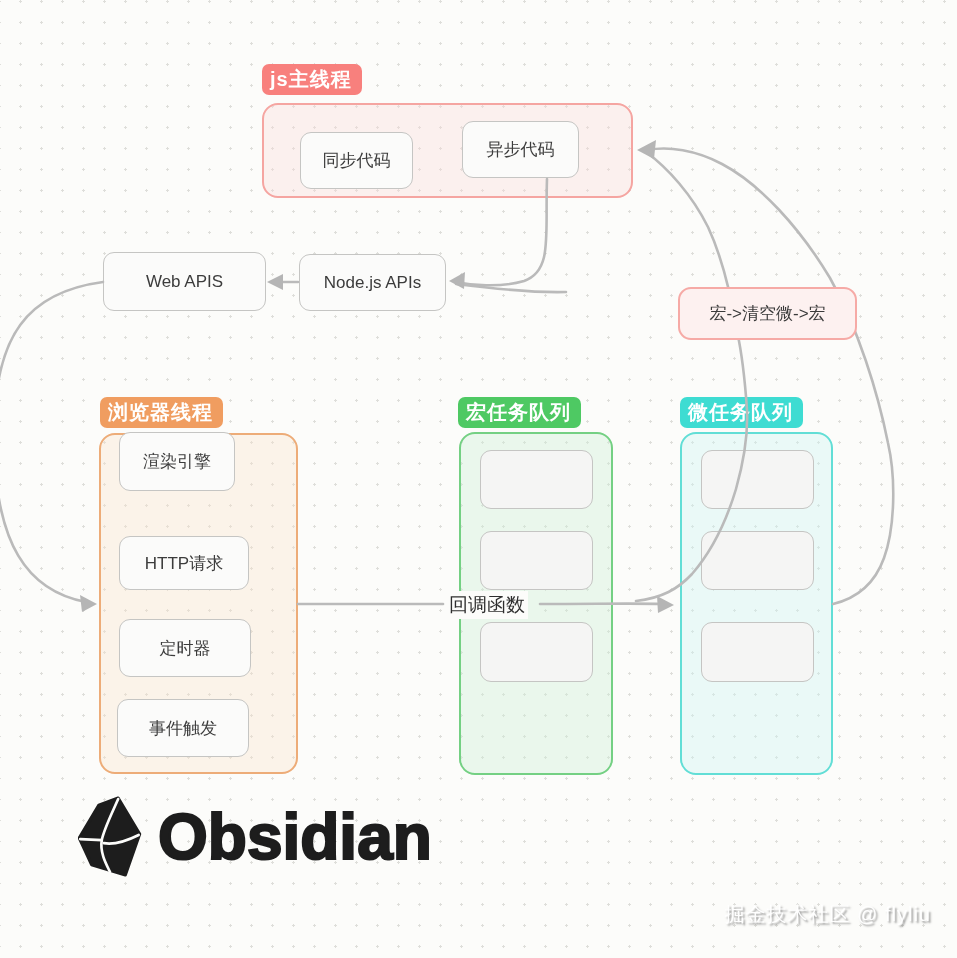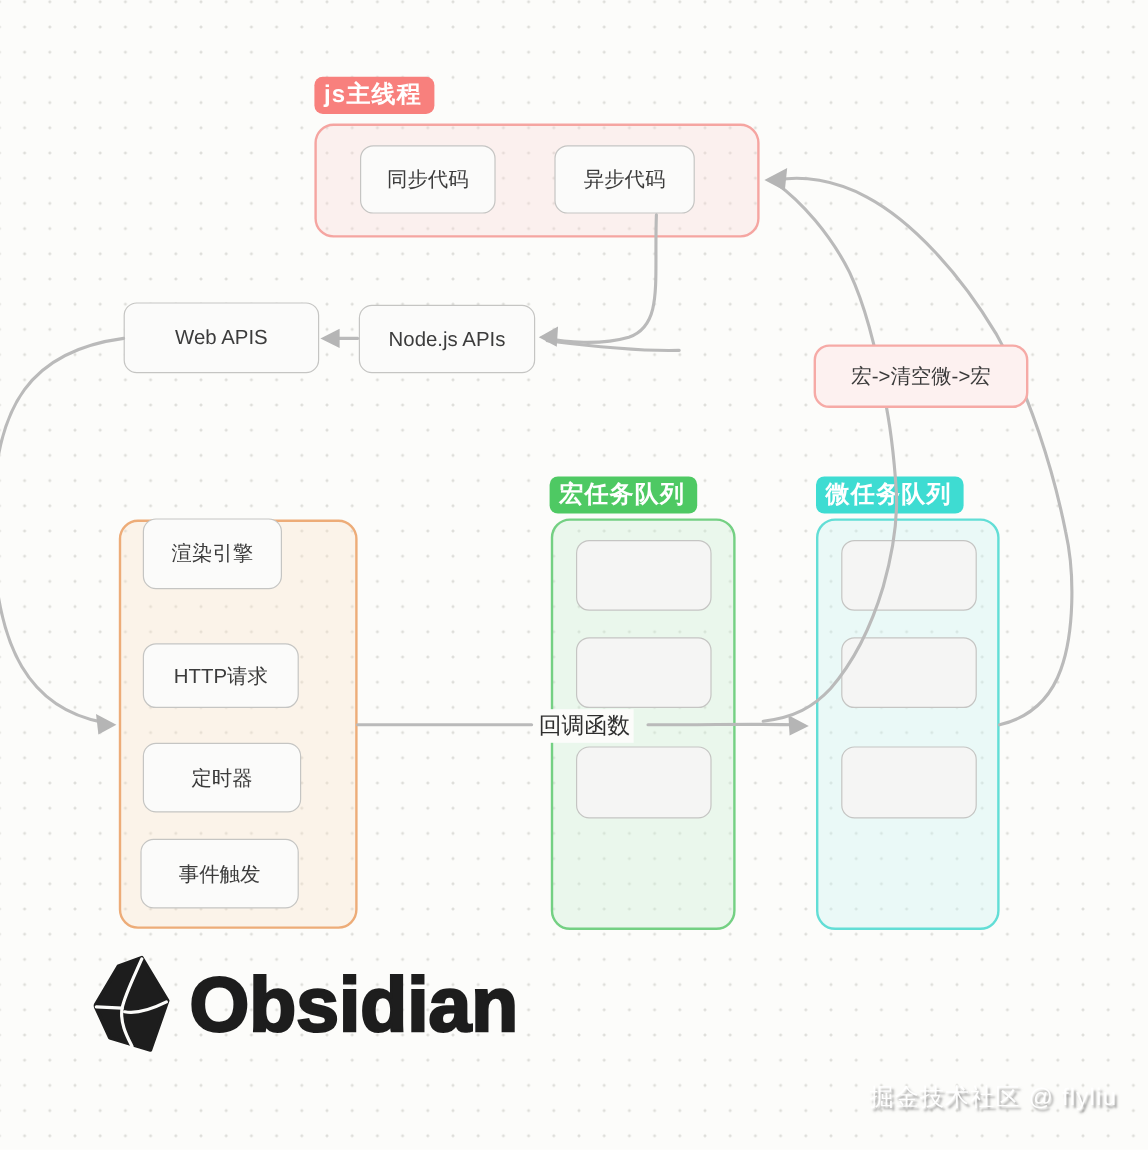--- a/index.html
+++ b/index.html
@@ -149,30 +149,31 @@
     <path d="M 636,601 C 662,598 678,589 692,574 C 712,551 727,519 736,489 C 745,457 748,432 747,410 C 745,380 742,354 737,331 C 731,295 722,257 708,227 C 692,195 668,168 646,152"></path>
 
     <path d="M 833,604 C 858,598 875,583 884,558 C 895,528 896,478 888,443 C 878,393 858,328 830,278 C 800,228 760,184 722,164 C 696,150 668,146 648,150"></path>
     <polygon points="637,150 656,140 654,159"></polygon>
   </svg>
 
   <div class="pill" style="left:262px; top:64px; background:#f8807d;">js主线程</div>
 
   <div class="container js" style="left:262px; top:103px; width:371px; height:95px;"></div>
 
-  <div class="node" style="left:300px; top:121px; width:113px; height:57px;">同步代码</div>
+  <div class="node" style="left:300px; top:132px; width:113px; height:57px;">同步代码</div>
 
   <div class="node" style="left:462px; top:121px; width:117px; height:57px;">异步代码</div>
 
   <div class="node" style="left:103px; top:252px; width:163px; height:59px;">Web APIS</div>
 
   <div class="node" style="left:299px; top:254px; width:147px; height:57px;">Node.js APIs</div>
 
   <div class="note" style="left:678px; top:287px; width:179px; height:53px;">宏-&gt;清空微-&gt;宏</div>
 
+  <div class="pill" style="left:100px; top:397px; background:#f09d60;">浏览器线程</div>
 
   <div class="container browser" style="left:99px; top:433px; width:199px; height:341px;"></div>
 
   <div class="node" style="left:119px; top:432px; width:116px; height:59px;">渲染引擎</div>
 
   <div class="node" style="left:119px; top:536px; width:130px; height:54px;">HTTP请求</div>
 
   <div class="node" style="left:119px; top:619px; width:132px; height:58px;">定时器</div>
 
   <div class="node" style="left:117px; top:699px; width:132px; height:58px;">事件触发</div>

